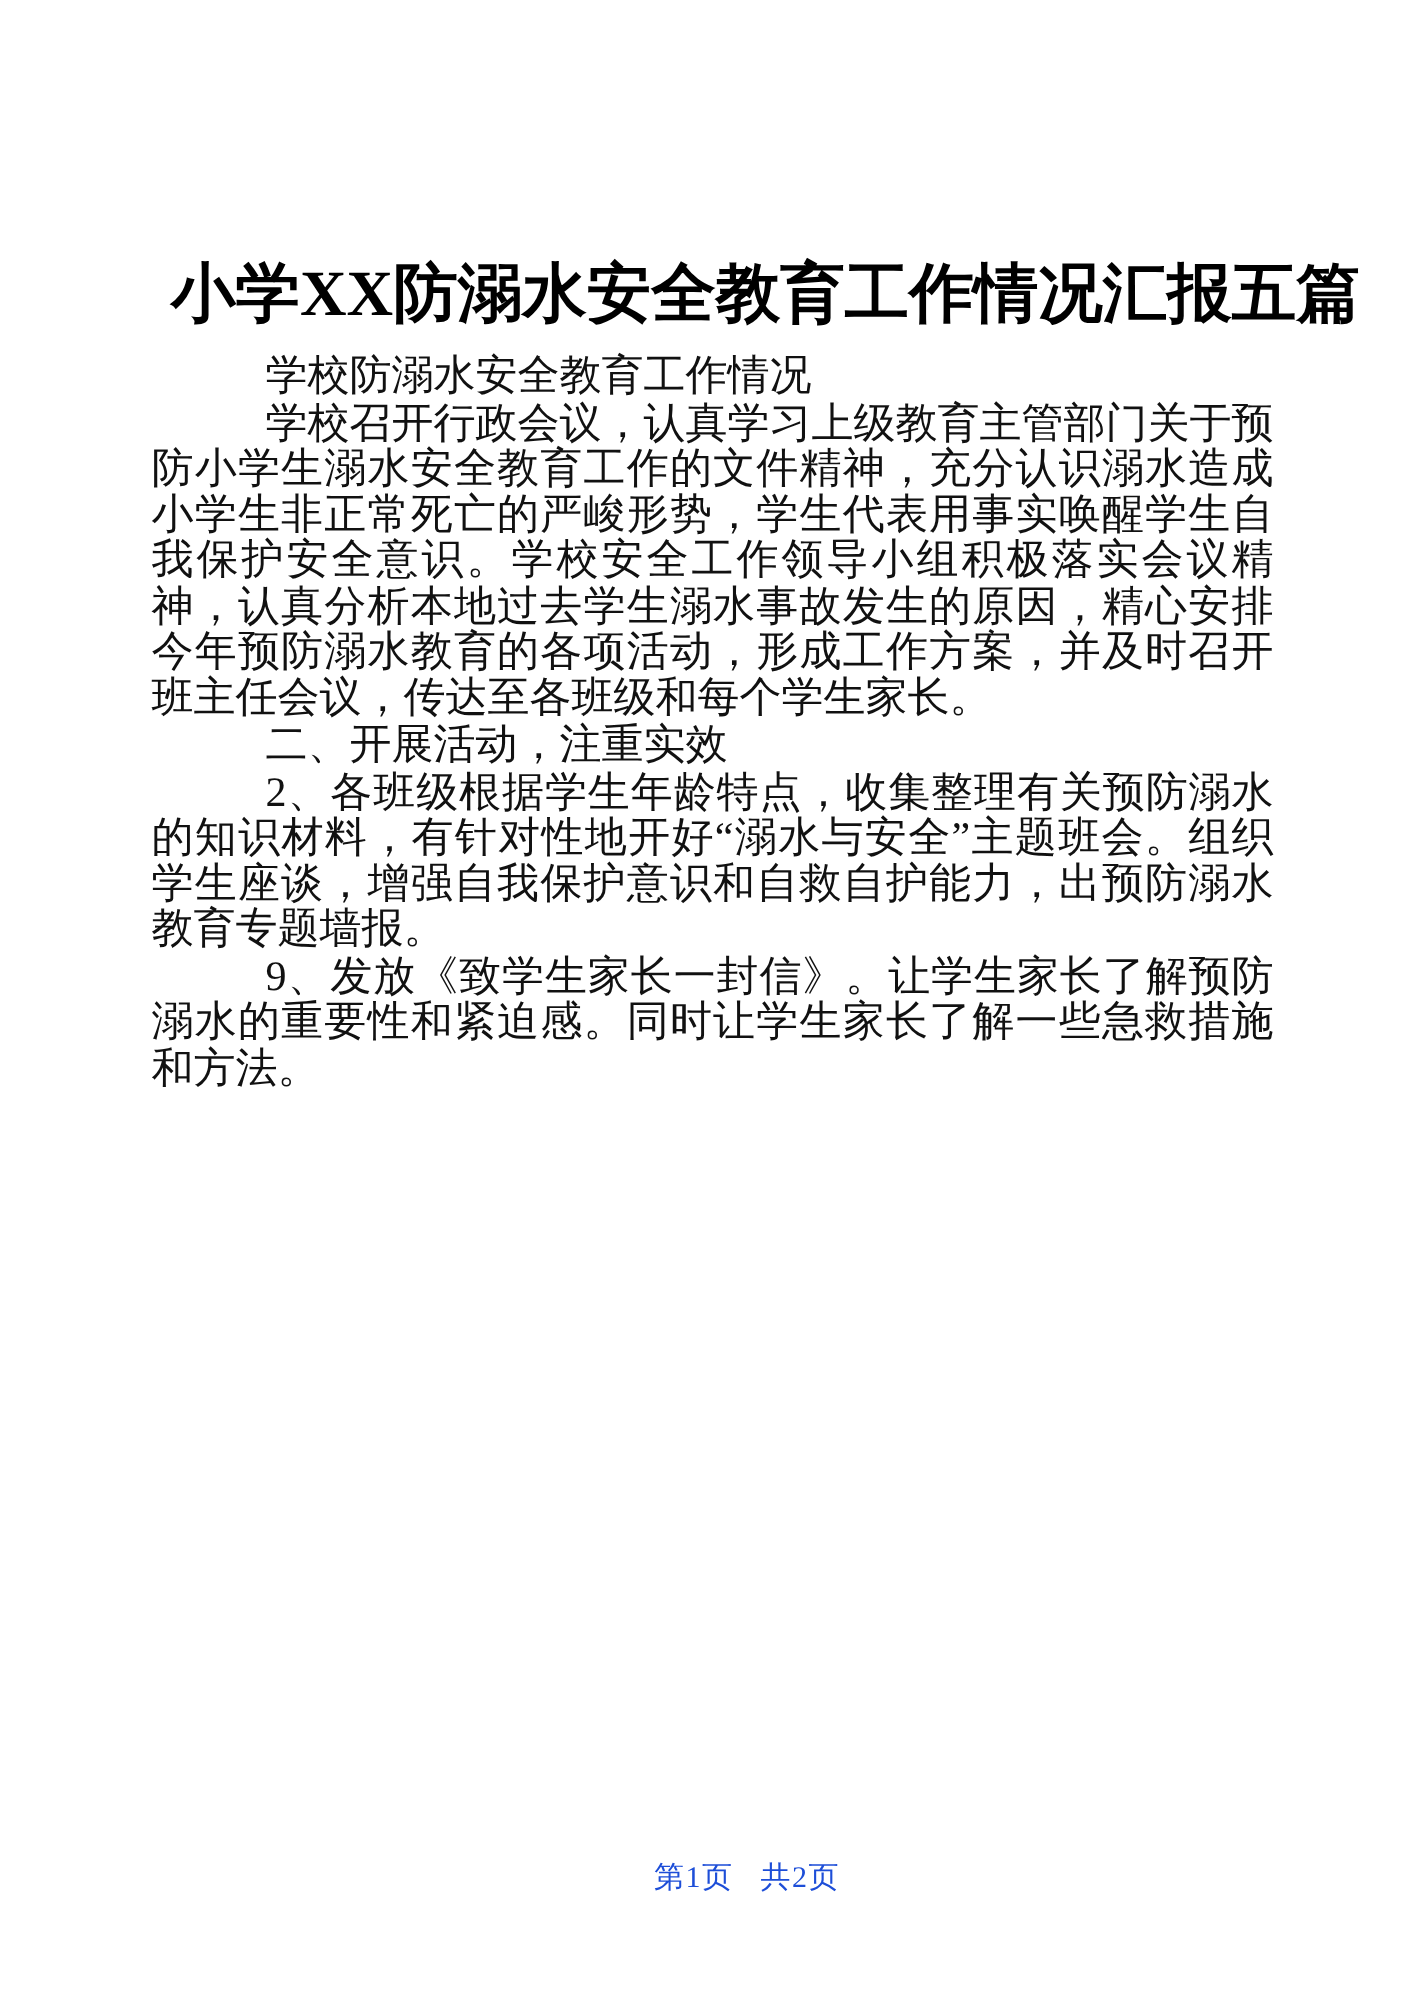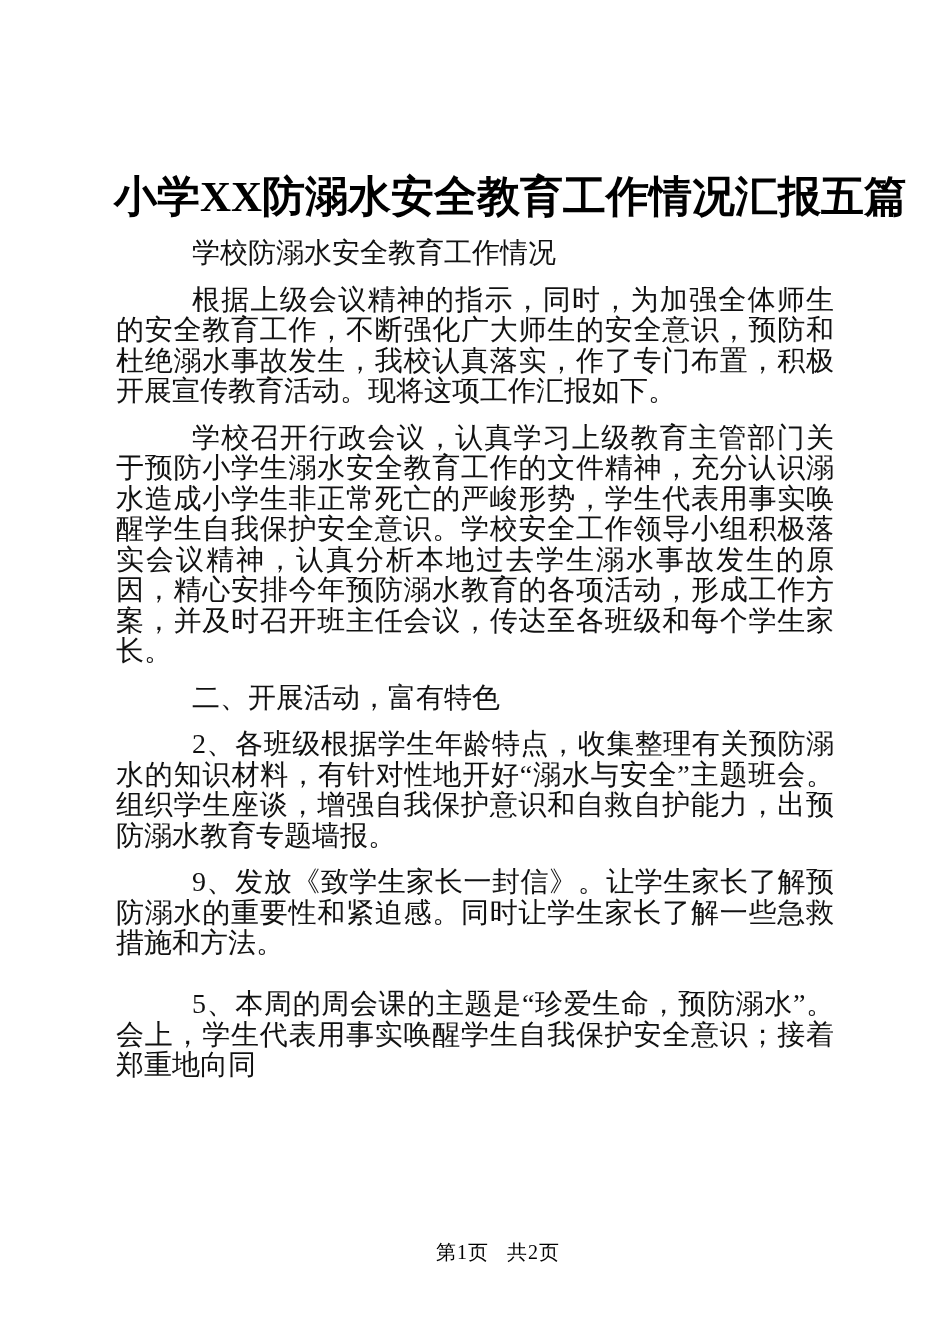--- a/index.html
+++ b/index.html
@@ -34,56 +34,54 @@
   }
   .body-text {
     margin: 0 100px;
     width: 750px;
     font-size: 28px;
     line-height: 30.5px;
     text-align: justify;
     text-justify: inter-ideograph;
   }
   .para {
-    margin: 16px;
+    margin: 1px;
     text-indent: 76px;
     word-break: break-all;
   }
   .para.gap-before {
     margin-top: 30.5px;
   }
   .footer {
     position: absolute;
     left: 436px;
     top: 1240px;
     font-size: 20px;
     line-height: 24px;
-    color: #000000;
+    color: #1d4ed8;
     letter-spacing: 1px;
     white-space: nowrap;
   }
   .footer .total {
     margin-left: 12px;
   }
 </style>
 </head>
 <body>
 
 <div class="page">
 
   <h1 class="doc-title">小学XX防溺水安全教育工作情况汇报五篇</h1>
 
   <div class="body-text" id="paragraphs">
       <p class="para">学校防溺水安全教育工作情况</p>
-      <p class="para">根据上级会议精神的指示，同时，为加强全体师生的安全教育工作，不断强化广大师生的安全意识，预防和杜绝溺水事故发生，我校认真落实，作了专门布置，积极开展宣传教育活动。现将这项工作汇报如下。</p>
       <p class="para">学校召开行政会议，认真学习上级教育主管部门关于预防小学生溺水安全教育工作的文件精神，充分认识溺水造成小学生非正常死亡的严峻形势，学生代表用事实唤醒学生自我保护安全意识。学校安全工作领导小组积极落实会议精神，认真分析本地过去学生溺水事故发生的原因，精心安排今年预防溺水教育的各项活动，形成工作方案，并及时召开班主任会议，传达至各班级和每个学生家长。</p>
-      <p class="para">二、开展活动，富有特色</p>
+      <p class="para">二、开展活动，注重实效</p>
       <p class="para">2、各班级根据学生年龄特点，收集整理有关预防溺水的知识材料，有针对性地开好“溺水与安全”主题班会。组织学生座谈，增强自我保护意识和自救自护能力，出预防溺水教育专题墙报。</p>
       <p class="para">9、发放《致学生家长一封信》。让学生家长了解预防溺水的重要性和紧迫感。同时让学生家长了解一些急救措施和方法。</p>
-      <p class="para gap-before">5、本周的周会课的主题是“珍爱生命，预防溺水”。会上，学生代表用事实唤醒学生自我保护安全意识；接着郑重地向同</p>
     </div>
 
   <div class="footer">
     <span class="current">第1页</span>
     <span class="total">共2页</span>
   </div>
 
 </div>
 
 </body></html>

